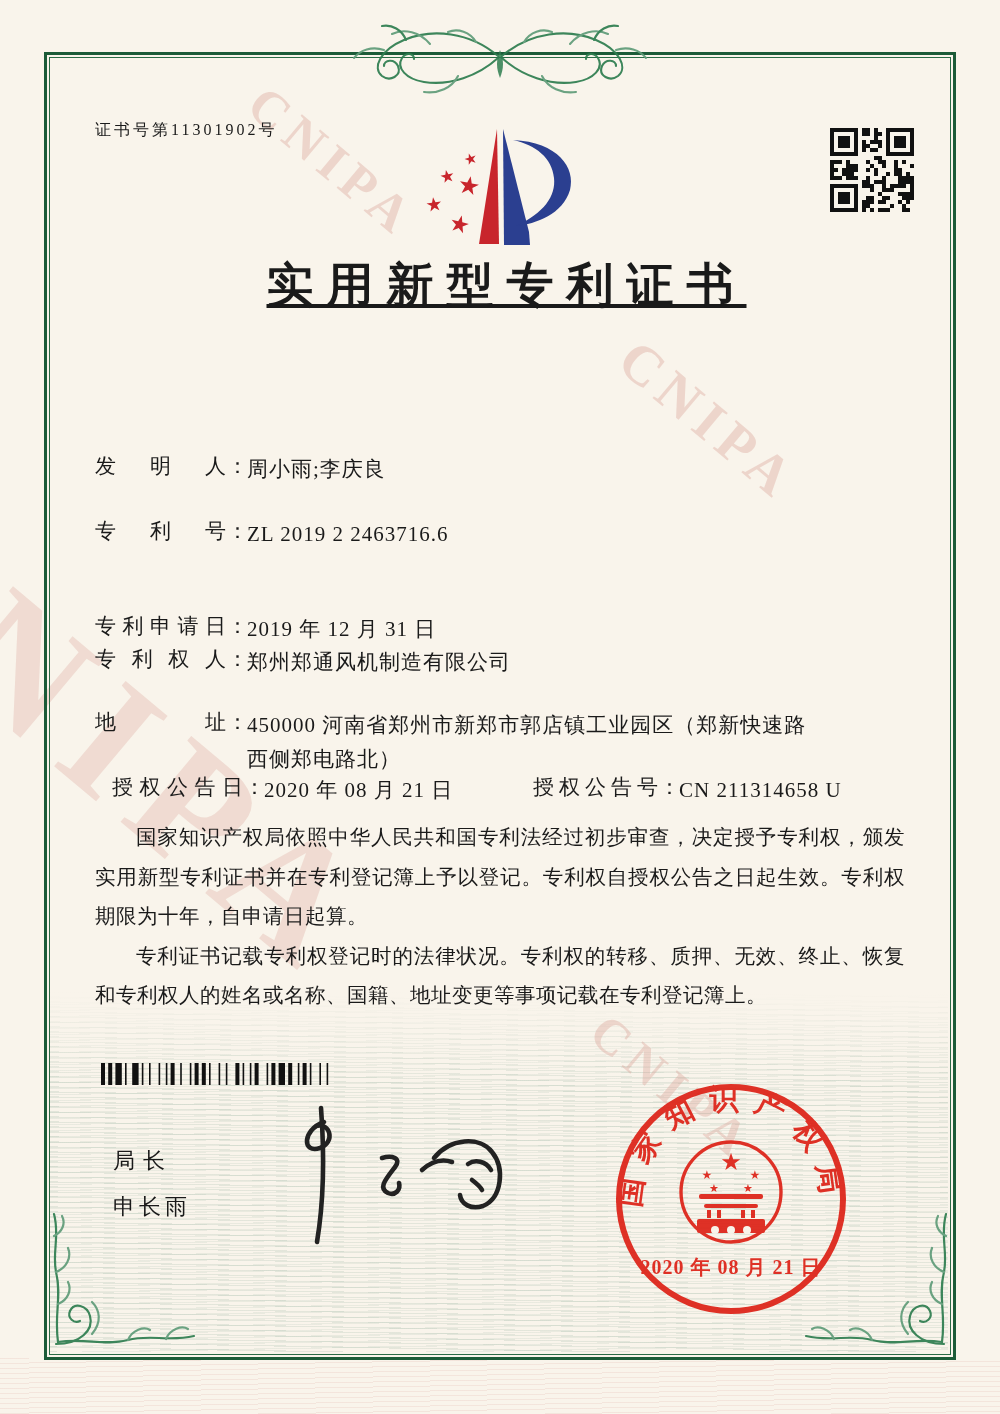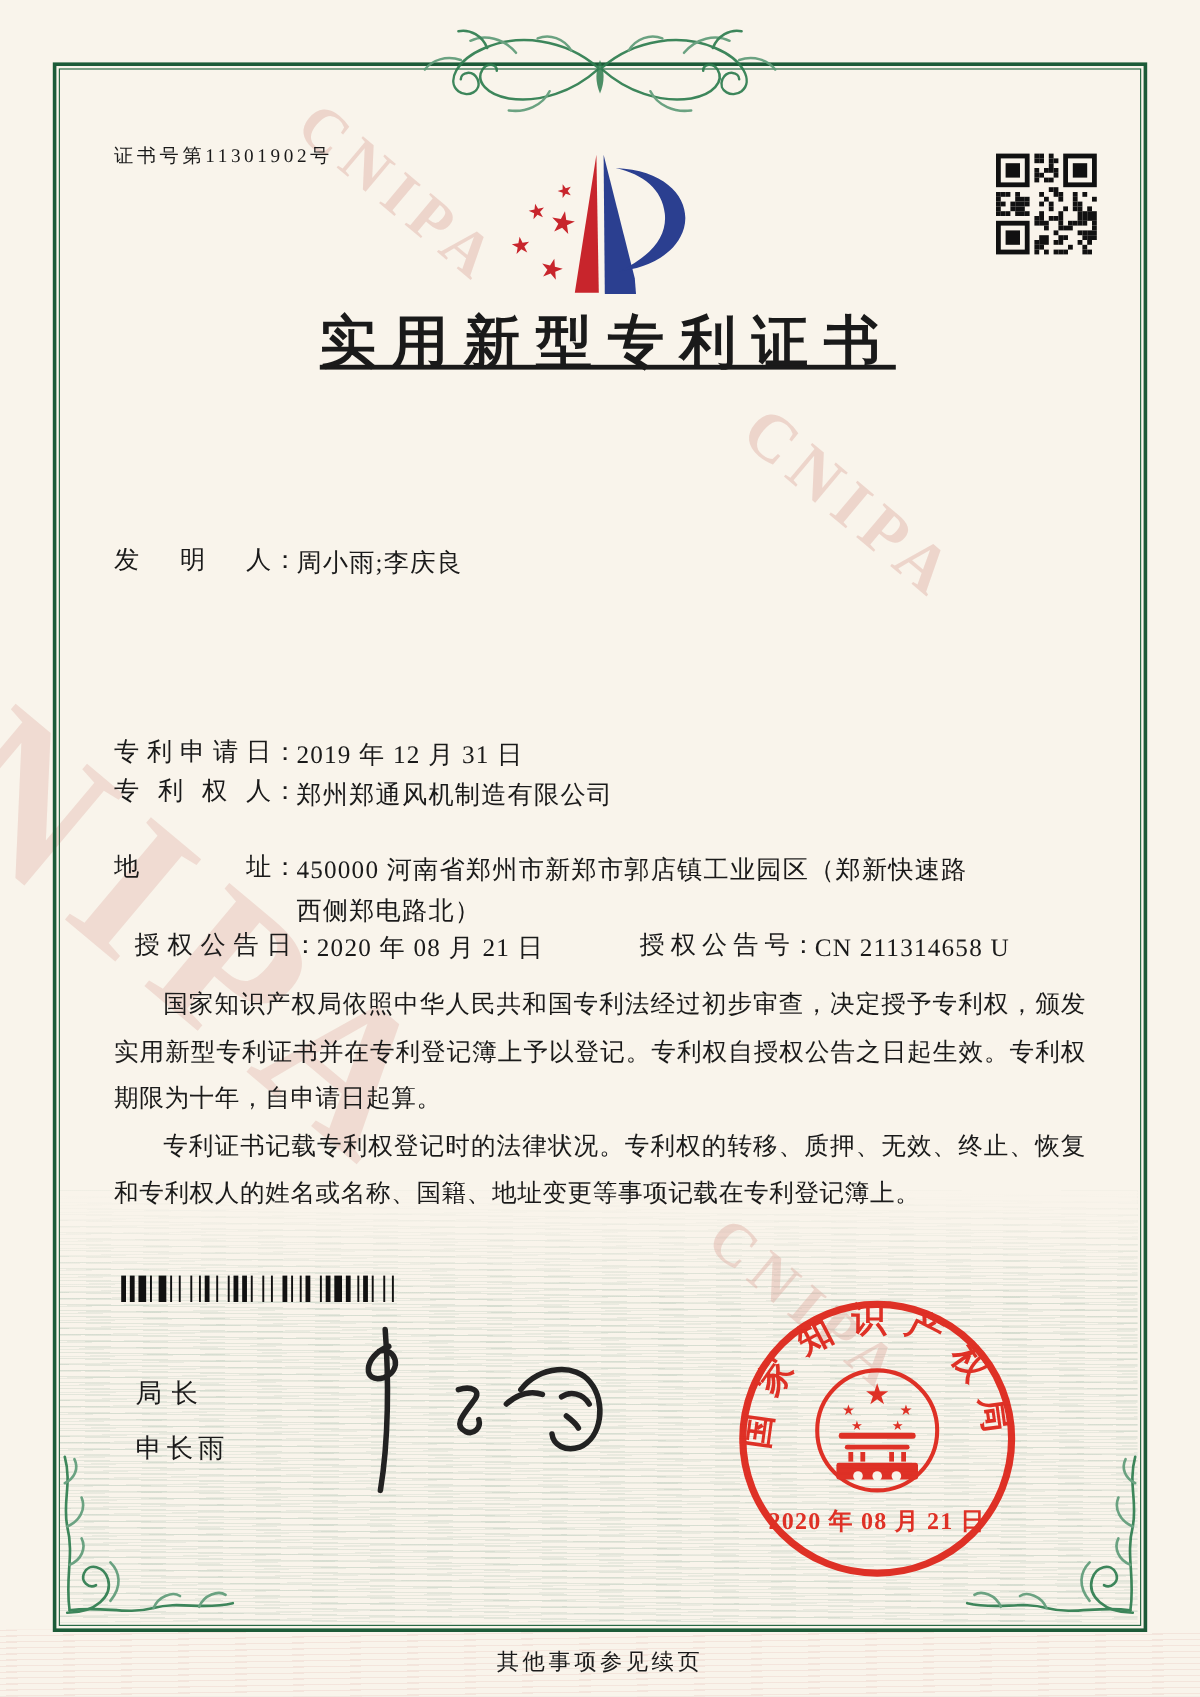--- a/index.html
+++ b/index.html
@@ -262,20 +262,23 @@
       <rect x="2" y="58" width="28" height="28" fill="#111"></rect>
       <rect x="6" y="62" width="20" height="20" fill="#f9f4eb"></rect>
       <rect x="10" y="66" width="12" height="12" fill="#111"></rect>
     </svg>
 
   <div class="abs title">实用新型专利证书</div>
 
   <div class="abs frow" style="top:452px;">
     <span class="flabel">发明人</span><span class="fcolon">：</span><span class="fvalue">周小雨;李庆良</span>
   </div>
+  <div class="abs frow" style="top:517px;">
+    <span class="flabel">专利号</span><span class="fcolon">：</span><span class="fvalue">ZL 2019 2 2463716.6</span>
+  </div>
   <div class="abs frow" style="top:612px;">
     <span class="flabel">专利申请日</span><span class="fcolon">：</span><span class="fvalue">2019 年 12 月 31 日</span>
   </div>
   <div class="abs frow" style="top:645px;">
     <span class="flabel">专利权人</span><span class="fcolon">：</span><span class="fvalue">郑州郑通风机制造有限公司</span>
   </div>
   <div class="abs frow" style="top:708px;">
     <span class="flabel">地址</span><span class="fcolon">：</span><span class="fvalue" style="width:580px;">450000 河南省郑州市新郑市郭店镇工业园区（郑新快速路西侧郑电路北）</span>
   </div>
   <div class="abs frow" style="top:773px;">
@@ -363,15 +366,14 @@
         <rect x="140" y="132" width="4" height="8"></rect>
         <rect x="86" y="141" width="68" height="14" rx="2"></rect>
         <circle cx="104" cy="152" r="4" fill="#f9f4eb"></circle>
         <circle cx="120" cy="152" r="4" fill="#f9f4eb"></circle>
         <circle cx="136" cy="152" r="4" fill="#f9f4eb"></circle>
       </g>
     </g>
     <text x="120" y="196" font-size="20" fill="#dd2116" font-weight="bold" text-anchor="middle" letter-spacing="1" font-family="Liberation Serif, DejaVu Serif, serif">2020 年 08 月 21 日</text>
   </svg>
 
-  <div class="abs footer-note">其他事项参见续页</div>
 
 </div>
 
 </body></html>

